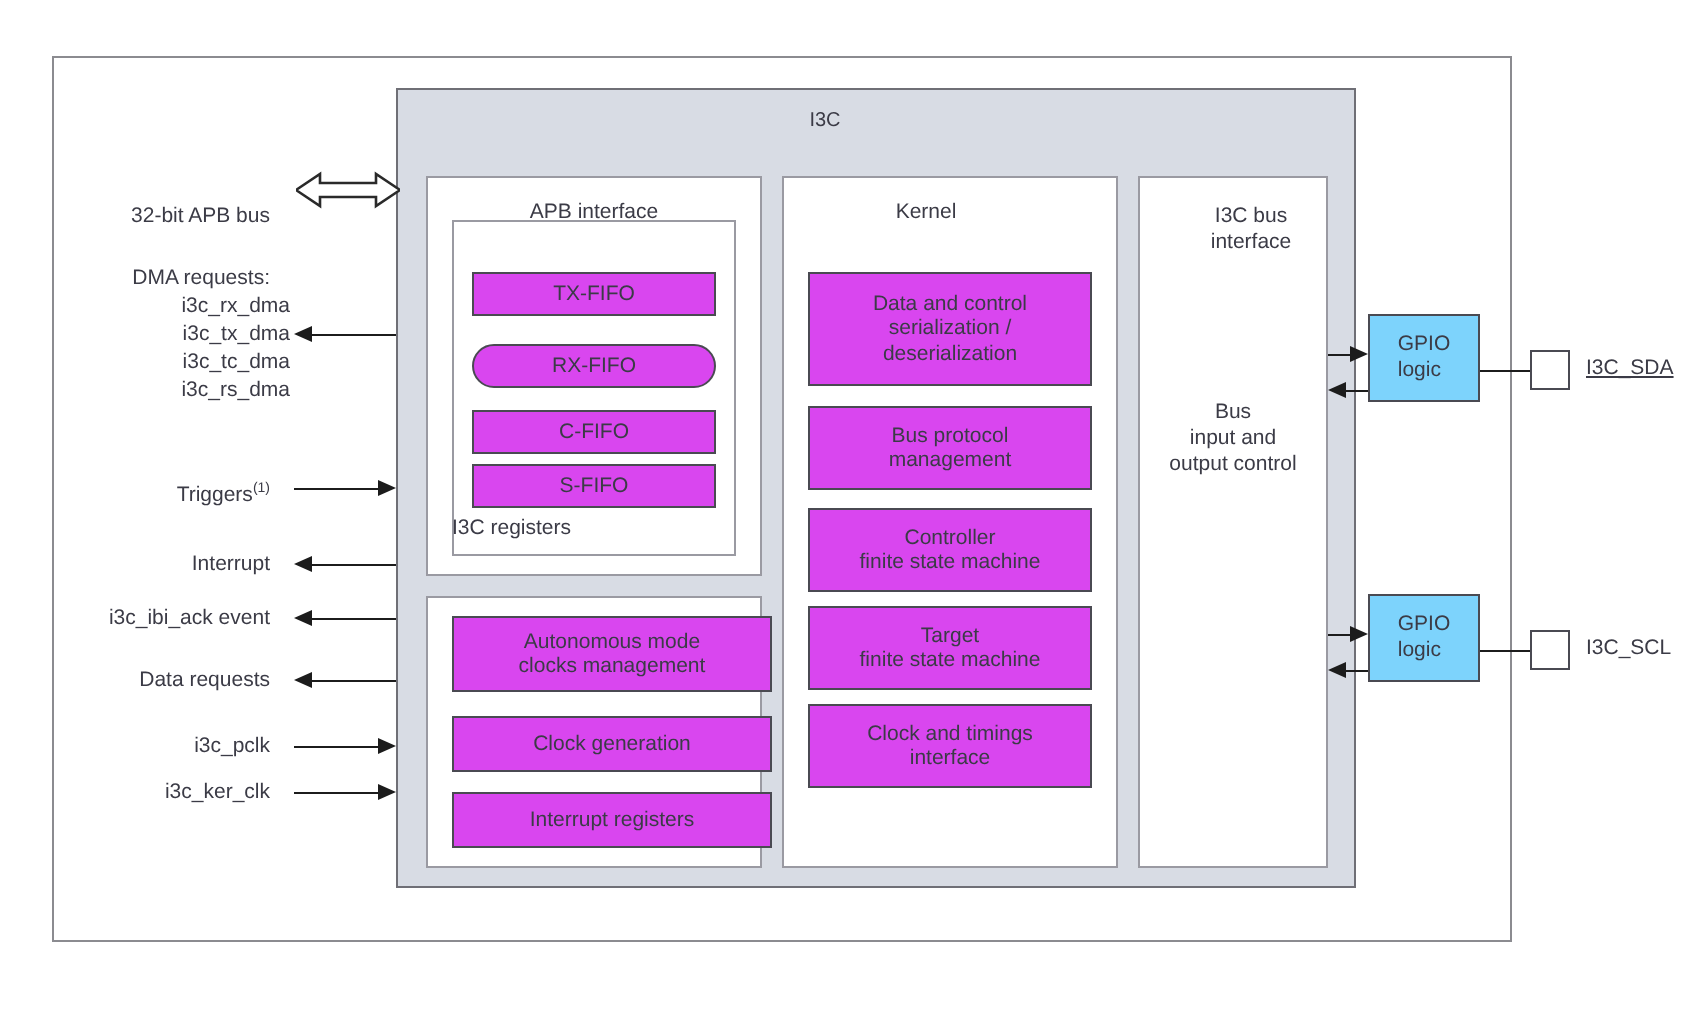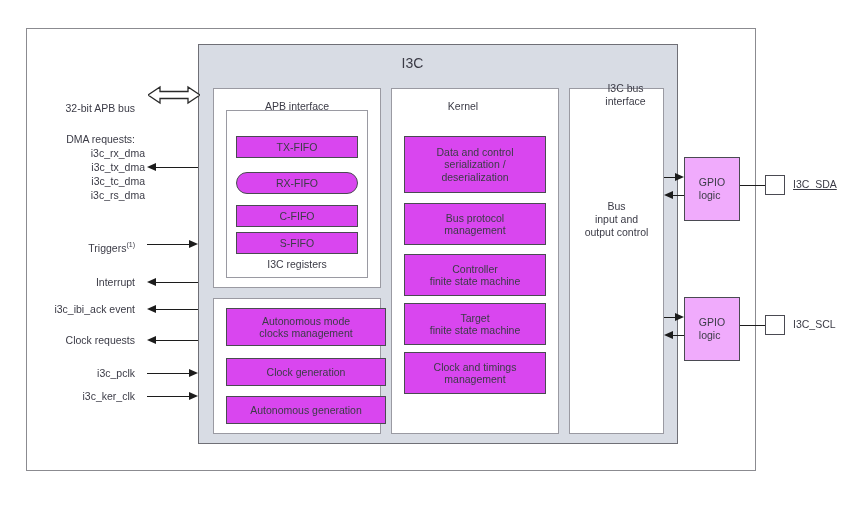--- a/index.html
+++ b/index.html
@@ -10,21 +10,21 @@
   .abs{position:absolute;}
 
   
   #outer-boundary{left:26px;top:28px;width:730px;height:443px;
     border:1.5px solid #8b8b90;background:transparent;box-sizing:border-box;}
 
   
   #i3c-container{left:198px;top:44px;width:480px;height:400px;
     background:#d8dce4;border:1.5px solid #6f6f76;box-sizing:border-box;}
   #i3c-title{left:198px;top:55px;width:429px;text-align:center;
-    font-size:14px;color:#3b3b46;}
+    font-size:10px;color:#3b3b46;}
 
   
   .panel{background:#ffffff;border:1.5px solid #9a9aa2;box-sizing:border-box;}
   .panel-title{position:absolute;left:0;right:0;text-align:center;
     font-size:10.5px;color:#3b3b46;line-height:13px;}
 
   #panel-apb{left:213px;top:88px;width:168px;height:200px;}
   #panel-lower-left{left:213px;top:298px;width:168px;height:136px;}
   #panel-kernel{left:391px;top:88px;width:168px;height:346px;}
   #panel-busif{left:569px;top:88px;width:95px;height:346px;}
@@ -37,30 +37,30 @@
   .blk{background:#d946ef;border:1.4px solid #4a4a52;box-sizing:border-box;
     display:flex;align-items:center;justify-content:center;text-align:center;
     font-size:10.5px;line-height:12.5px;color:#3b3b46;}
 
   .fifo{left:236px;width:122px;height:22px;}
 
   .kblk{left:404px;width:142px;}
 
   .lblk{left:226px;width:160px;}
 
-  #regs-label{left:226px;top:258px;width:142px;text-align:center;
+  #regs-label{left:226px;top:258px;width:142px;
     font-size:10.5px;color:#3b3b46;}
 
   
   #busif-text{left:569px;top:200px;width:95px;text-align:center;
     font-size:10.5px;line-height:13px;color:#3b3b46;}
 
   
-  .gpio{background:#f0abfc;border:1.4px solid #4a4a52;box-sizing:border-box;
-    width:56px;height:64px;display:flex;flex-direction:column;
+  .gpio{background:#7dd3fc;border:1.4px solid #4a4a52;box-sizing:border-box;
+    width:56px;height:44px;display:flex;flex-direction:column;
     align-items:center;justify-content:center;font-size:10.5px;
     line-height:13px;color:#3b3b46;left:684px;}
   #gpio-sda{top:157px;}
   #gpio-scl{top:297px;}
 
   
   .pad{width:20px;height:20px;border:1.4px solid #4a4a52;background:#fff;
     box-sizing:border-box;left:765px;}
   #pad-sda{top:175px;}
   #pad-scl{top:315px;}
@@ -98,21 +98,21 @@
 <div class="abs sig" style="left:10px;top:161px;width:135px;">i3c_tx_dma</div>
 <div class="abs sig" style="left:10px;top:175px;width:135px;">i3c_tc_dma</div>
 <div class="abs sig" style="left:10px;top:189px;width:135px;">i3c_rs_dma</div>
 
 <div class="abs sig" style="left:10px;top:238px;width:125px;">
   <span>Triggers</span><sup style="font-size:7px;">(1)</sup>
 </div>
 
 <div class="abs sig" style="left:10px;top:276px;width:125px;">Interrupt</div>
 <div class="abs sig" style="left:10px;top:303px;width:125px;">i3c_ibi_ack event</div>
-<div class="abs sig" style="left:10px;top:334px;width:125px;">Clock requests</div>
+<div class="abs sig" style="left:10px;top:334px;width:125px;">Data requests</div>
 <div class="abs sig" style="left:10px;top:367px;width:125px;">i3c_pclk</div>
 <div class="abs sig" style="left:10px;top:390px;width:125px;">i3c_ker_clk</div>
 
 <svg class="abs" id="apb-arrow" viewBox="0 0 52 20">
   <polygon points="0,10 12,2 12,6.5 40,6.5 40,2 52,10 40,18 40,13.5 12,13.5 12,18" fill="#ffffff" stroke="#2a2a2a" stroke-width="1.3" stroke-linejoin="miter"></polygon>
 </svg>
 
 <div class="abs hline" style="left:155px;top:167px;width:43px;"></div>
 <div class="abs arrow-l" style="left:147px;top:163px;"></div>
 
@@ -144,39 +144,39 @@
 <div class="abs blk fifo" style="top:205px;">C-FIFO</div>
 <div class="abs blk fifo" style="top:232px;">S-FIFO</div>
 
 <div class="abs" id="regs-label">I3C registers</div>
 
 <div class="abs panel" id="panel-lower-left"></div>
 
 <div class="abs blk lblk" style="top:308px;height:38px;white-space:pre-line;">Autonomous mode
 clocks management</div>
 <div class="abs blk lblk" style="top:358px;height:28px;white-space:pre-line;">Clock generation</div>
-<div class="abs blk lblk" style="top:396px;height:28px;white-space:pre-line;">Autonomous generation</div>
+<div class="abs blk lblk" style="top:396px;height:28px;white-space:pre-line;">Interrupt registers</div>
 
 <div class="abs panel" id="panel-kernel"></div>
 <div class="panel-title abs" style="left:391px;top:100px;width:144px;">Kernel</div>
 
 <div class="abs blk kblk" style="top:136px;height:57px;white-space:pre-line;">Data and control
 serialization /
 deserialization</div>
 <div class="abs blk kblk" style="top:203px;height:42px;white-space:pre-line;">Bus protocol
 management</div>
 <div class="abs blk kblk" style="top:254px;height:42px;white-space:pre-line;">Controller
 finite state machine</div>
 <div class="abs blk kblk" style="top:303px;height:42px;white-space:pre-line;">Target
 finite state machine</div>
 <div class="abs blk kblk" style="top:352px;height:42px;white-space:pre-line;">Clock and timings
-management</div>
+interface</div>
 
 <div class="abs panel" id="panel-busif"></div>
-<div class="panel-title abs" style="left:569px;top:82px;width:113px;white-space:pre-line;">I3C bus
+<div class="panel-title abs" style="left:569px;top:102px;width:113px;white-space:pre-line;">I3C bus
 interface</div>
 <div class="abs" id="busif-text" style="white-space:pre-line;">Bus
 input and
 output control</div>
 
 <div class="abs hline" style="left:664px;top:177px;width:12px;"></div>
 <div class="abs arrow-r" style="left:675px;top:173px;"></div>
 <div class="abs hline" style="left:672px;top:195px;width:12px;"></div>
 <div class="abs arrow-l" style="left:664px;top:191px;"></div>
 

